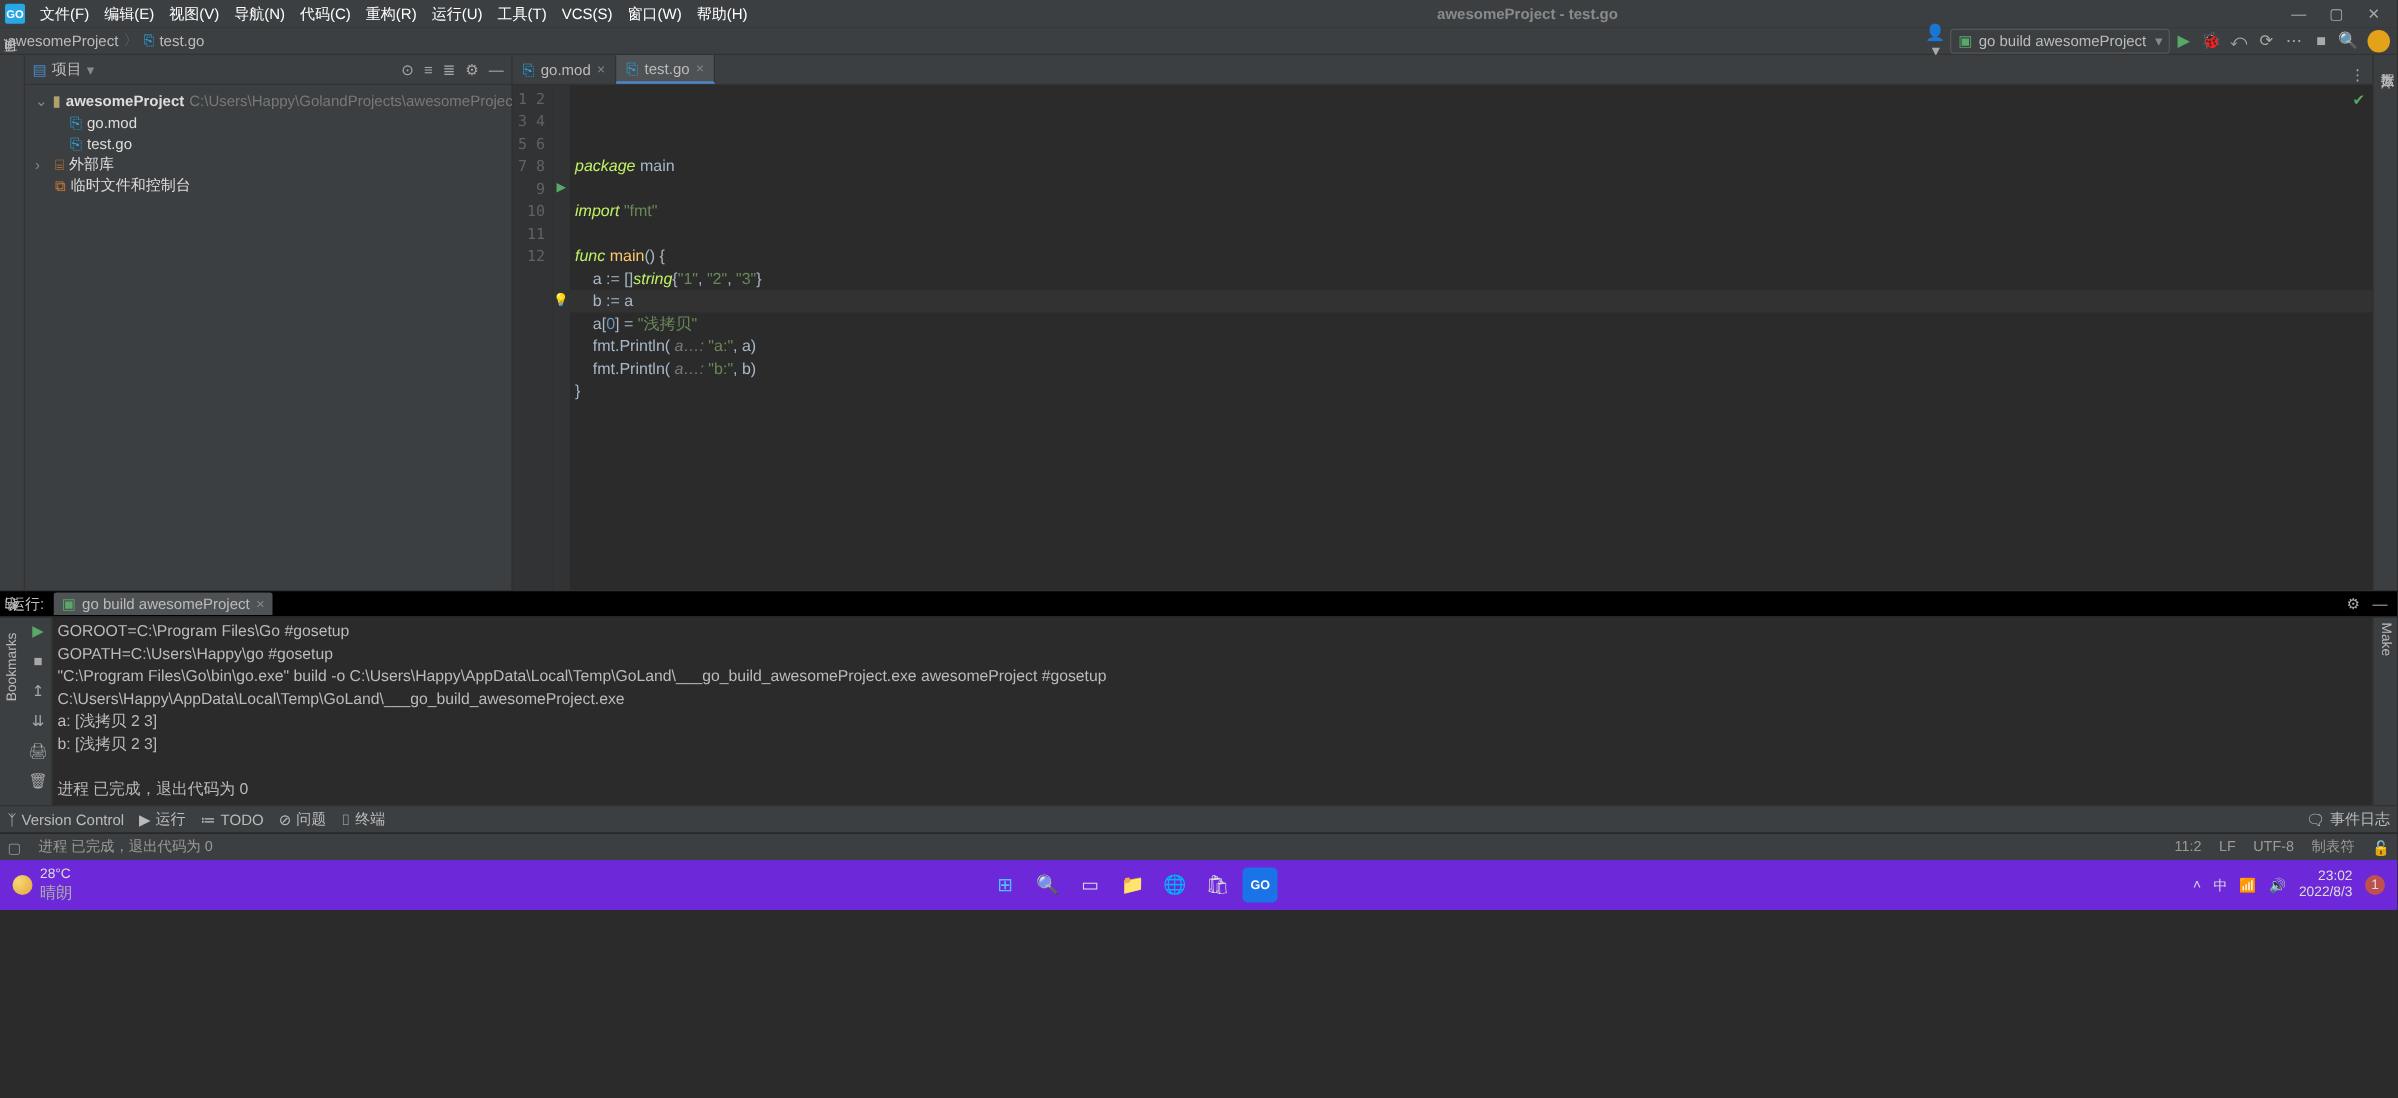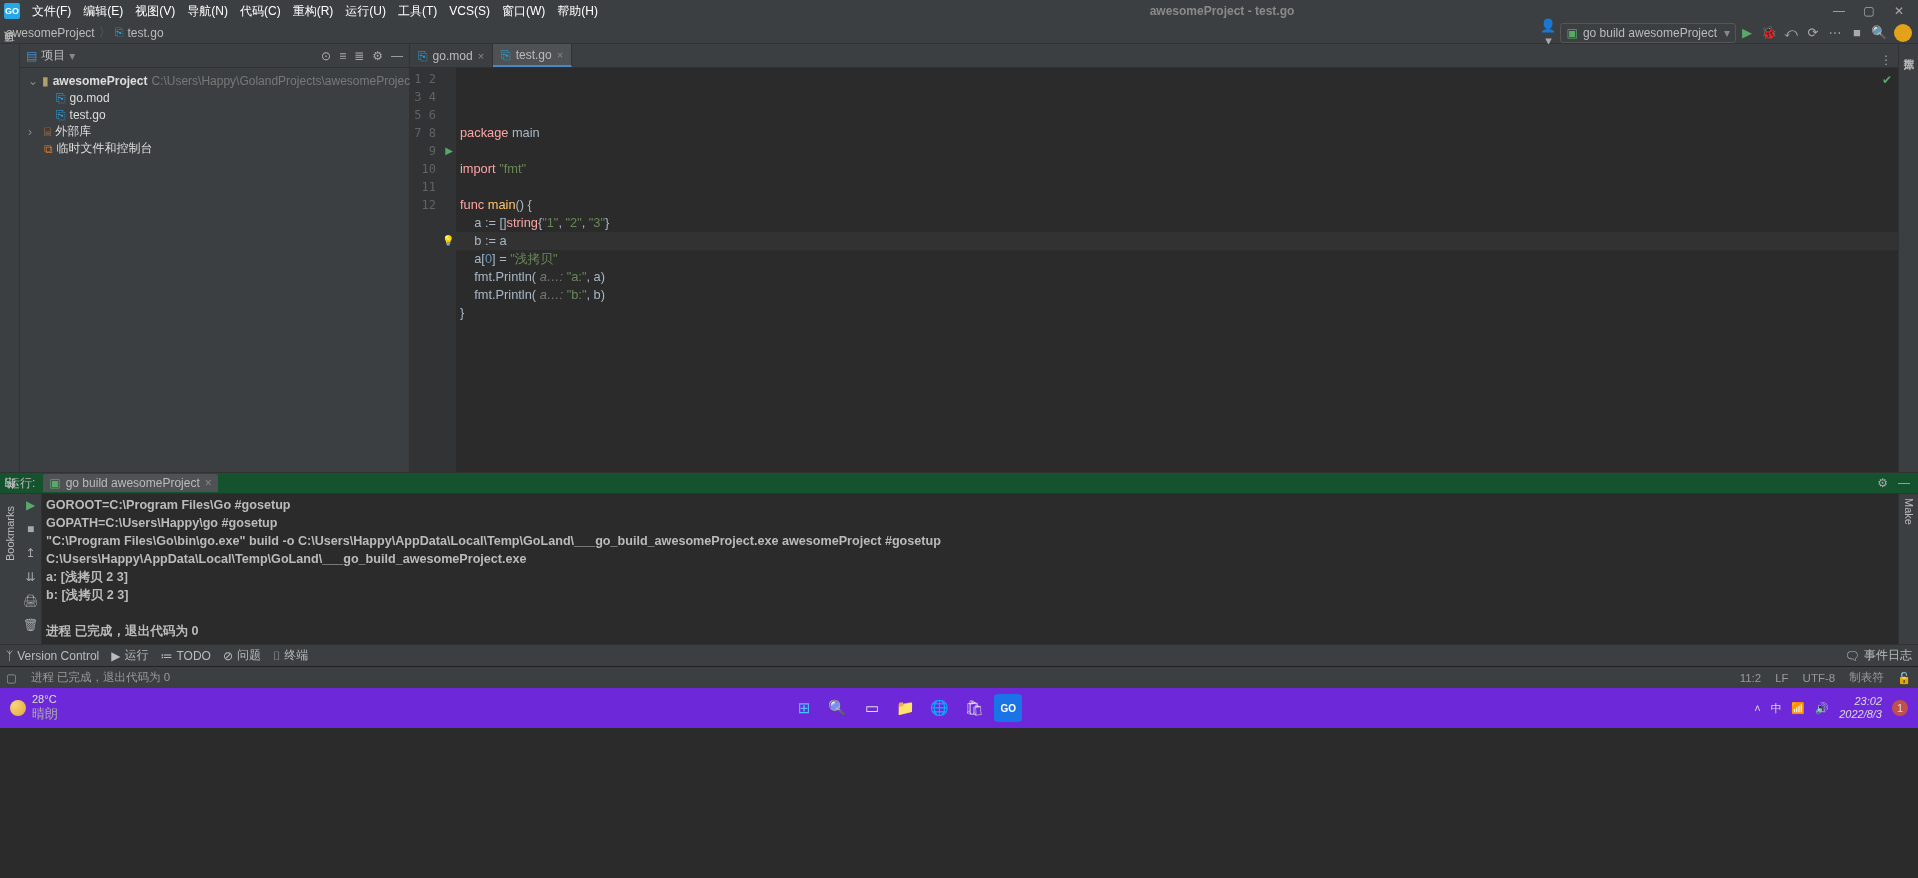--- a/index.html
+++ b/index.html
@@ -37,55 +37,55 @@
 .editor-area{flex:1;display:flex;flex-direction:column;background:#2b2b2b;}
 .tab-bar{height:24px;background:#3c3f41;display:flex;align-items:flex-end;border-bottom:1px solid #323232;}
 .edtab{height:23px;display:flex;align-items:center;gap:5px;padding:0 8px;color:#bbb;font-size:12px;border-right:1px solid #323232;}
 .edtab.active{background:#4e5254;border-bottom:2px solid #4a88c7;}
 .edtab .close{color:#888;font-size:11px;}
 .tab-bar .tb-menu{margin-left:auto;padding:0 6px;color:#a9a9a9;}
 .code-wrap{flex:1;display:flex;position:relative;}
 .line-col{width:32px;background:#313335;text-align:right;padding:2px 6px 2px 2px;color:#606366;font-family:Consolas,monospace;font-size:12px;line-height:18px;}
 .gutter-icons{width:14px;background:#313335;padding-top:2px;line-height:18px;font-size:10px;text-align:center;}
 .code{flex:1;background:#2b2b2b;font-family:Consolas,monospace;font-size:12.8px;line-height:18px;padding:2px 0 2px 4px;white-space:pre;position:relative;}
-.kw{color:#fca5a5;}
+.kw{color:#bef264;font-style:italic;}
 .str{color:#6a8759;}
 .fn{color:#ffc66d;}
 .id{color:#a9b7c6;}
 .param-hint{color:#787878;font-style:italic;}
 .code .curline{position:absolute;left:0;right:0;height:18px;background:#323232;z-index:0;}
 .code pre{position:relative;z-index:1;}
 .check-mark{position:absolute;top:3px;right:6px;color:#59a869;font-size:12px;}
 .right-gutter{width:20px;background:#3c3f41;border-left:1px solid #323232;display:flex;flex-direction:column;align-items:center;padding-top:2px;}
 .right-gutter .vtab{writing-mode:vertical-rl;font-size:11px;color:#bbb;padding:4px 0;}
 .crumb-bar{height:20px;background:#3c3f41;border-top:1px solid #323232;padding-left:46px;display:flex;align-items:center;color:#aaa;font-size:11px;}
-.run-header{height:22px;background:#14532d;border-top:1px solid #323232;border-bottom:1px solid #323232;display:flex;align-items:center;padding:0 8px;gap:8px;}
+.run-header{height:22px;background:#000000;border-top:1px solid #323232;border-bottom:1px solid #323232;display:flex;align-items:center;padding:0 8px;gap:8px;}
 .run-header .rtab{display:flex;align-items:center;gap:5px;background:#4e5254;padding:2px 6px;border-radius:2px 2px 0 0;}
 .run-header .rtab .close{color:#888;}
 .run-header .rops{margin-left:auto;display:flex;gap:10px;color:#a9a9a9;}
 .run-body{display:flex;height:150px;background:#2b2b2b;}
 .run-left{width:20px;background:#3c3f41;display:flex;flex-direction:column;align-items:center;padding-top:4px;gap:8px;color:#888;}
 .run-left .vtab{writing-mode:vertical-rl;transform:rotate(180deg);font-size:11px;color:#bbb;}
 .run-actions{width:22px;background:#3c3f41;border-right:1px solid #323232;display:flex;flex-direction:column;align-items:center;padding-top:4px;gap:10px;color:#a9a9a9;font-size:12px;}
 .run-actions .play{color:#59a869;}
-.console{flex:1;font-family:Consolas,monospace;font-size:12.6px;line-height:18px;color:#bbb;padding:2px 4px;white-space:pre;font-weight:bold;}
+.console{flex:1;font-family:Consolas,monospace;font-size:12.6px;line-height:18px;color:#bbb;padding:2px 4px;white-space:pre;}
 .run-right{width:20px;background:#3c3f41;border-left:1px solid #323232;display:flex;flex-direction:column;align-items:center;padding-top:4px;}
 .run-right .vtab{writing-mode:vertical-rl;font-size:11px;color:#bbb;}
 .bottom-tools{height:22px;background:#3c3f41;border-top:1px solid #323232;display:flex;align-items:center;padding:0 6px;gap:12px;}
 .bottom-tools .bt{display:flex;align-items:center;gap:4px;color:#bbb;font-size:12px;}
 .bottom-tools .spacer{flex:1;}
 .statusbar{height:22px;background:#3c3f41;border-top:1px solid #222;display:flex;align-items:center;padding:0 6px;gap:14px;color:#999;font-size:11.5px;}
 .statusbar .spacer{flex:1;}
 .taskbar{height:40px;background:#6d28d9;display:flex;align-items:center;padding:0 10px;color:#ddd;font-size:11px;}
 .taskbar .weather{display:flex;align-items:center;gap:6px;}
 .taskbar .moon{width:16px;height:16px;border-radius:50%;background:radial-gradient(circle at 30% 30%, #f7d774, #e3a63d);}
 .taskbar .center{flex:1;display:flex;justify-content:center;gap:6px;}
 .tb-ic{width:28px;height:28px;border-radius:4px;display:flex;align-items:center;justify-content:center;font-size:15px;}
 .taskbar .tray{display:flex;align-items:center;gap:10px;}
-.taskbar .clock{text-align:right;line-height:13px;font-style:italic;}
+.taskbar .clock{text-align:right;line-height:13px;}
 </style>
 </head>
 <body>
 
 <div class="titlebar">
   <div class="go-logo">GO</div>
   <div class="menu-item">文件(F)</div>
   <div class="menu-item">编辑(E)</div>
   <div class="menu-item">视图(V)</div>
   <div class="menu-item">导航(N)</div>

